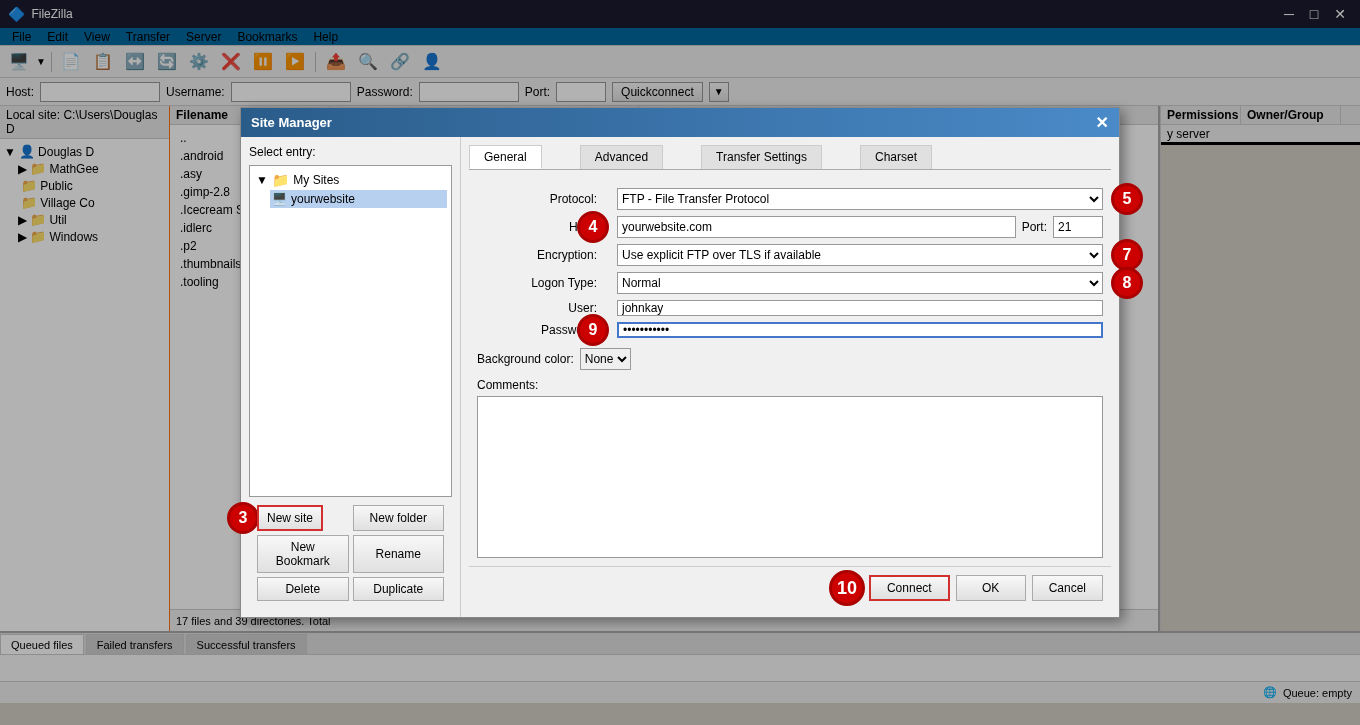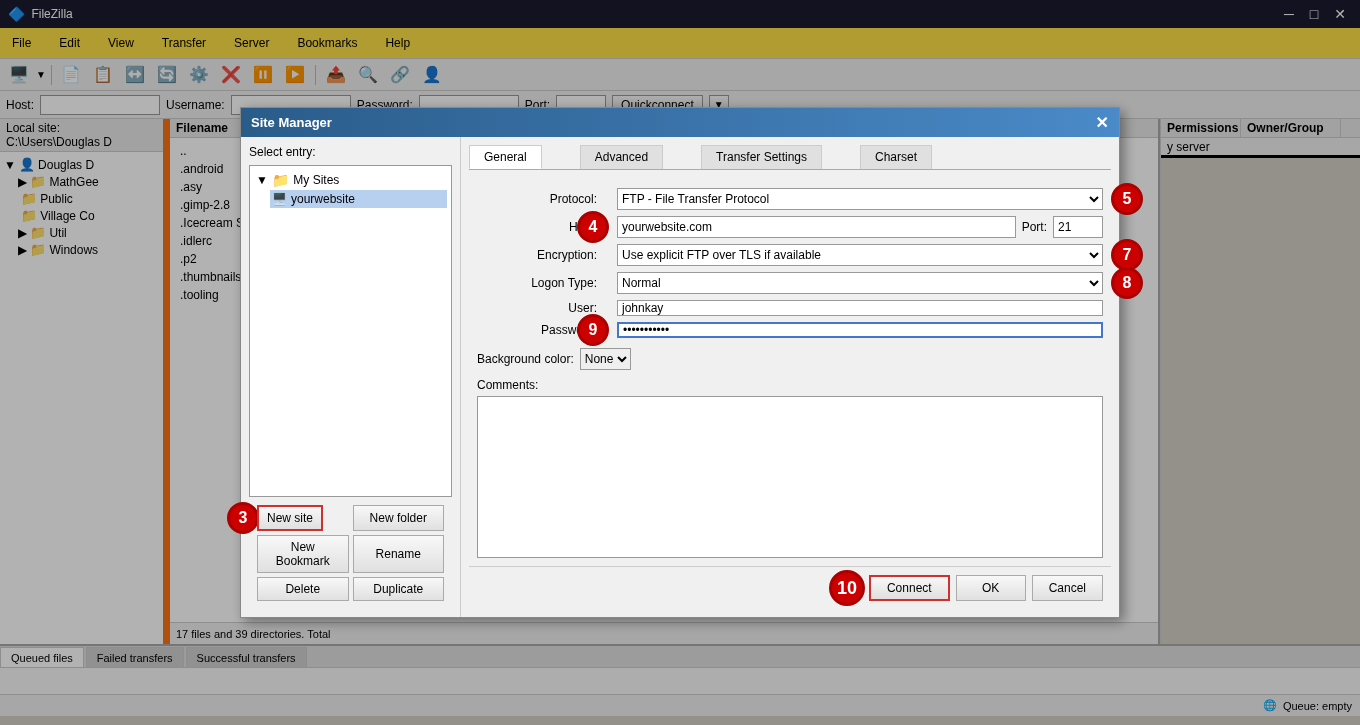--- a/index.html
+++ b/index.html
@@ -16,27 +16,26 @@
       justify-content: space-between;
     }
     .title-bar-left { display: flex; align-items: center; gap: 6px; }
     .title-bar-icon { font-size: 14px; }
     .title-bar-title { font-size: 12px; }
     .title-bar-controls { display: flex; gap: 4px; }
     .title-bar-btn { background: none; border: none; color: white; font-size: 14px; cursor: pointer; padding: 0 6px; }
 
     
     .menu-bar {
-      background: #fde047;
+      background: #0369a1;
       display: flex;
       align-items: center;
       padding: 2px 4px;
       border-bottom: 1px solid #ccc;
-      height: 31px;
-      gap: 12px;
+      height: 18px;
     }
     .menu-item { padding: 2px 8px; cursor: pointer; font-size: 12px; }
 
     
     .toolbar {
       background: #f0f0f0;
       display: flex;
       align-items: center;
       padding: 3px 4px;
       border-bottom: 1px solid #ccc;
@@ -92,21 +91,21 @@
     
     .main-area {
       display: flex;
       height: calc(725px - 28px - 22px - 32px - 28px - 18px - 50px - 22px);
       position: relative;
     }
 
     
     .left-pane {
       width: 170px;
-      border-right: 7px solid #f97316;
+      border-right: 1px solid #f97316;
       display: flex;
       flex-direction: column;
     }
     .pane-header {
       background: #e8e8e8;
       border-bottom: 1px solid #ccc;
       padding: 2px 6px;
       font-size: 12px;
     }
     .tree-area {

